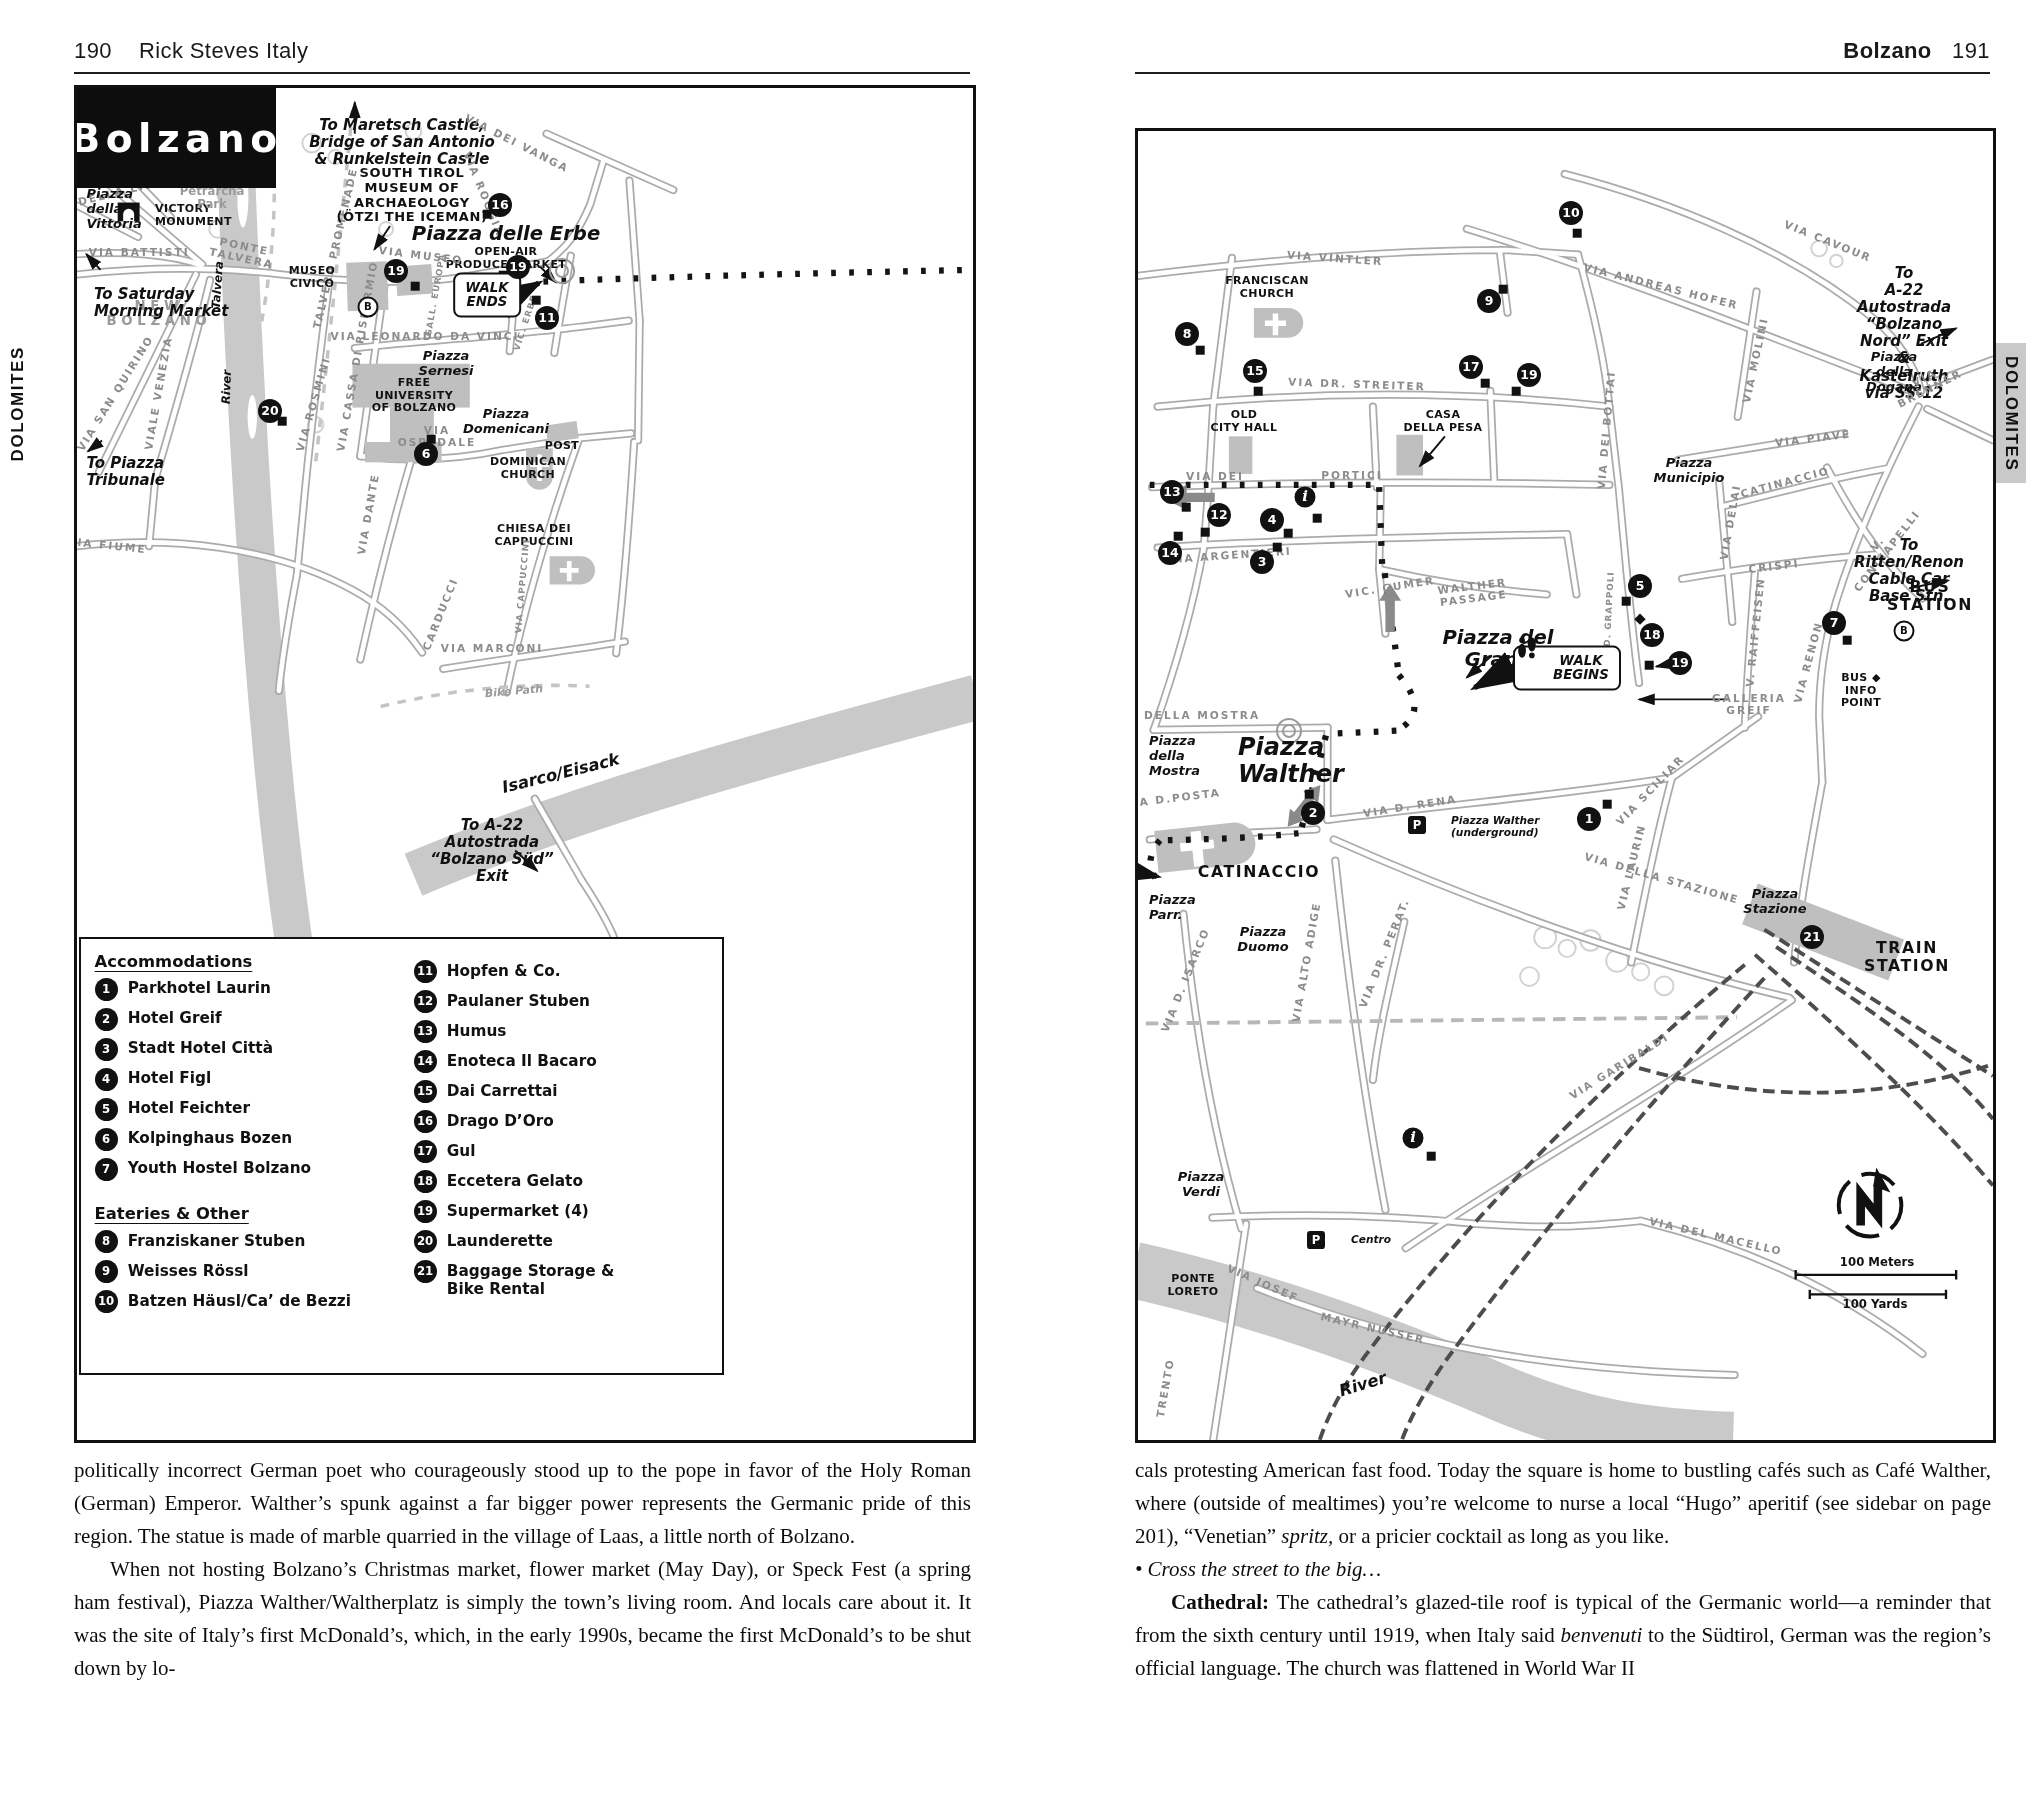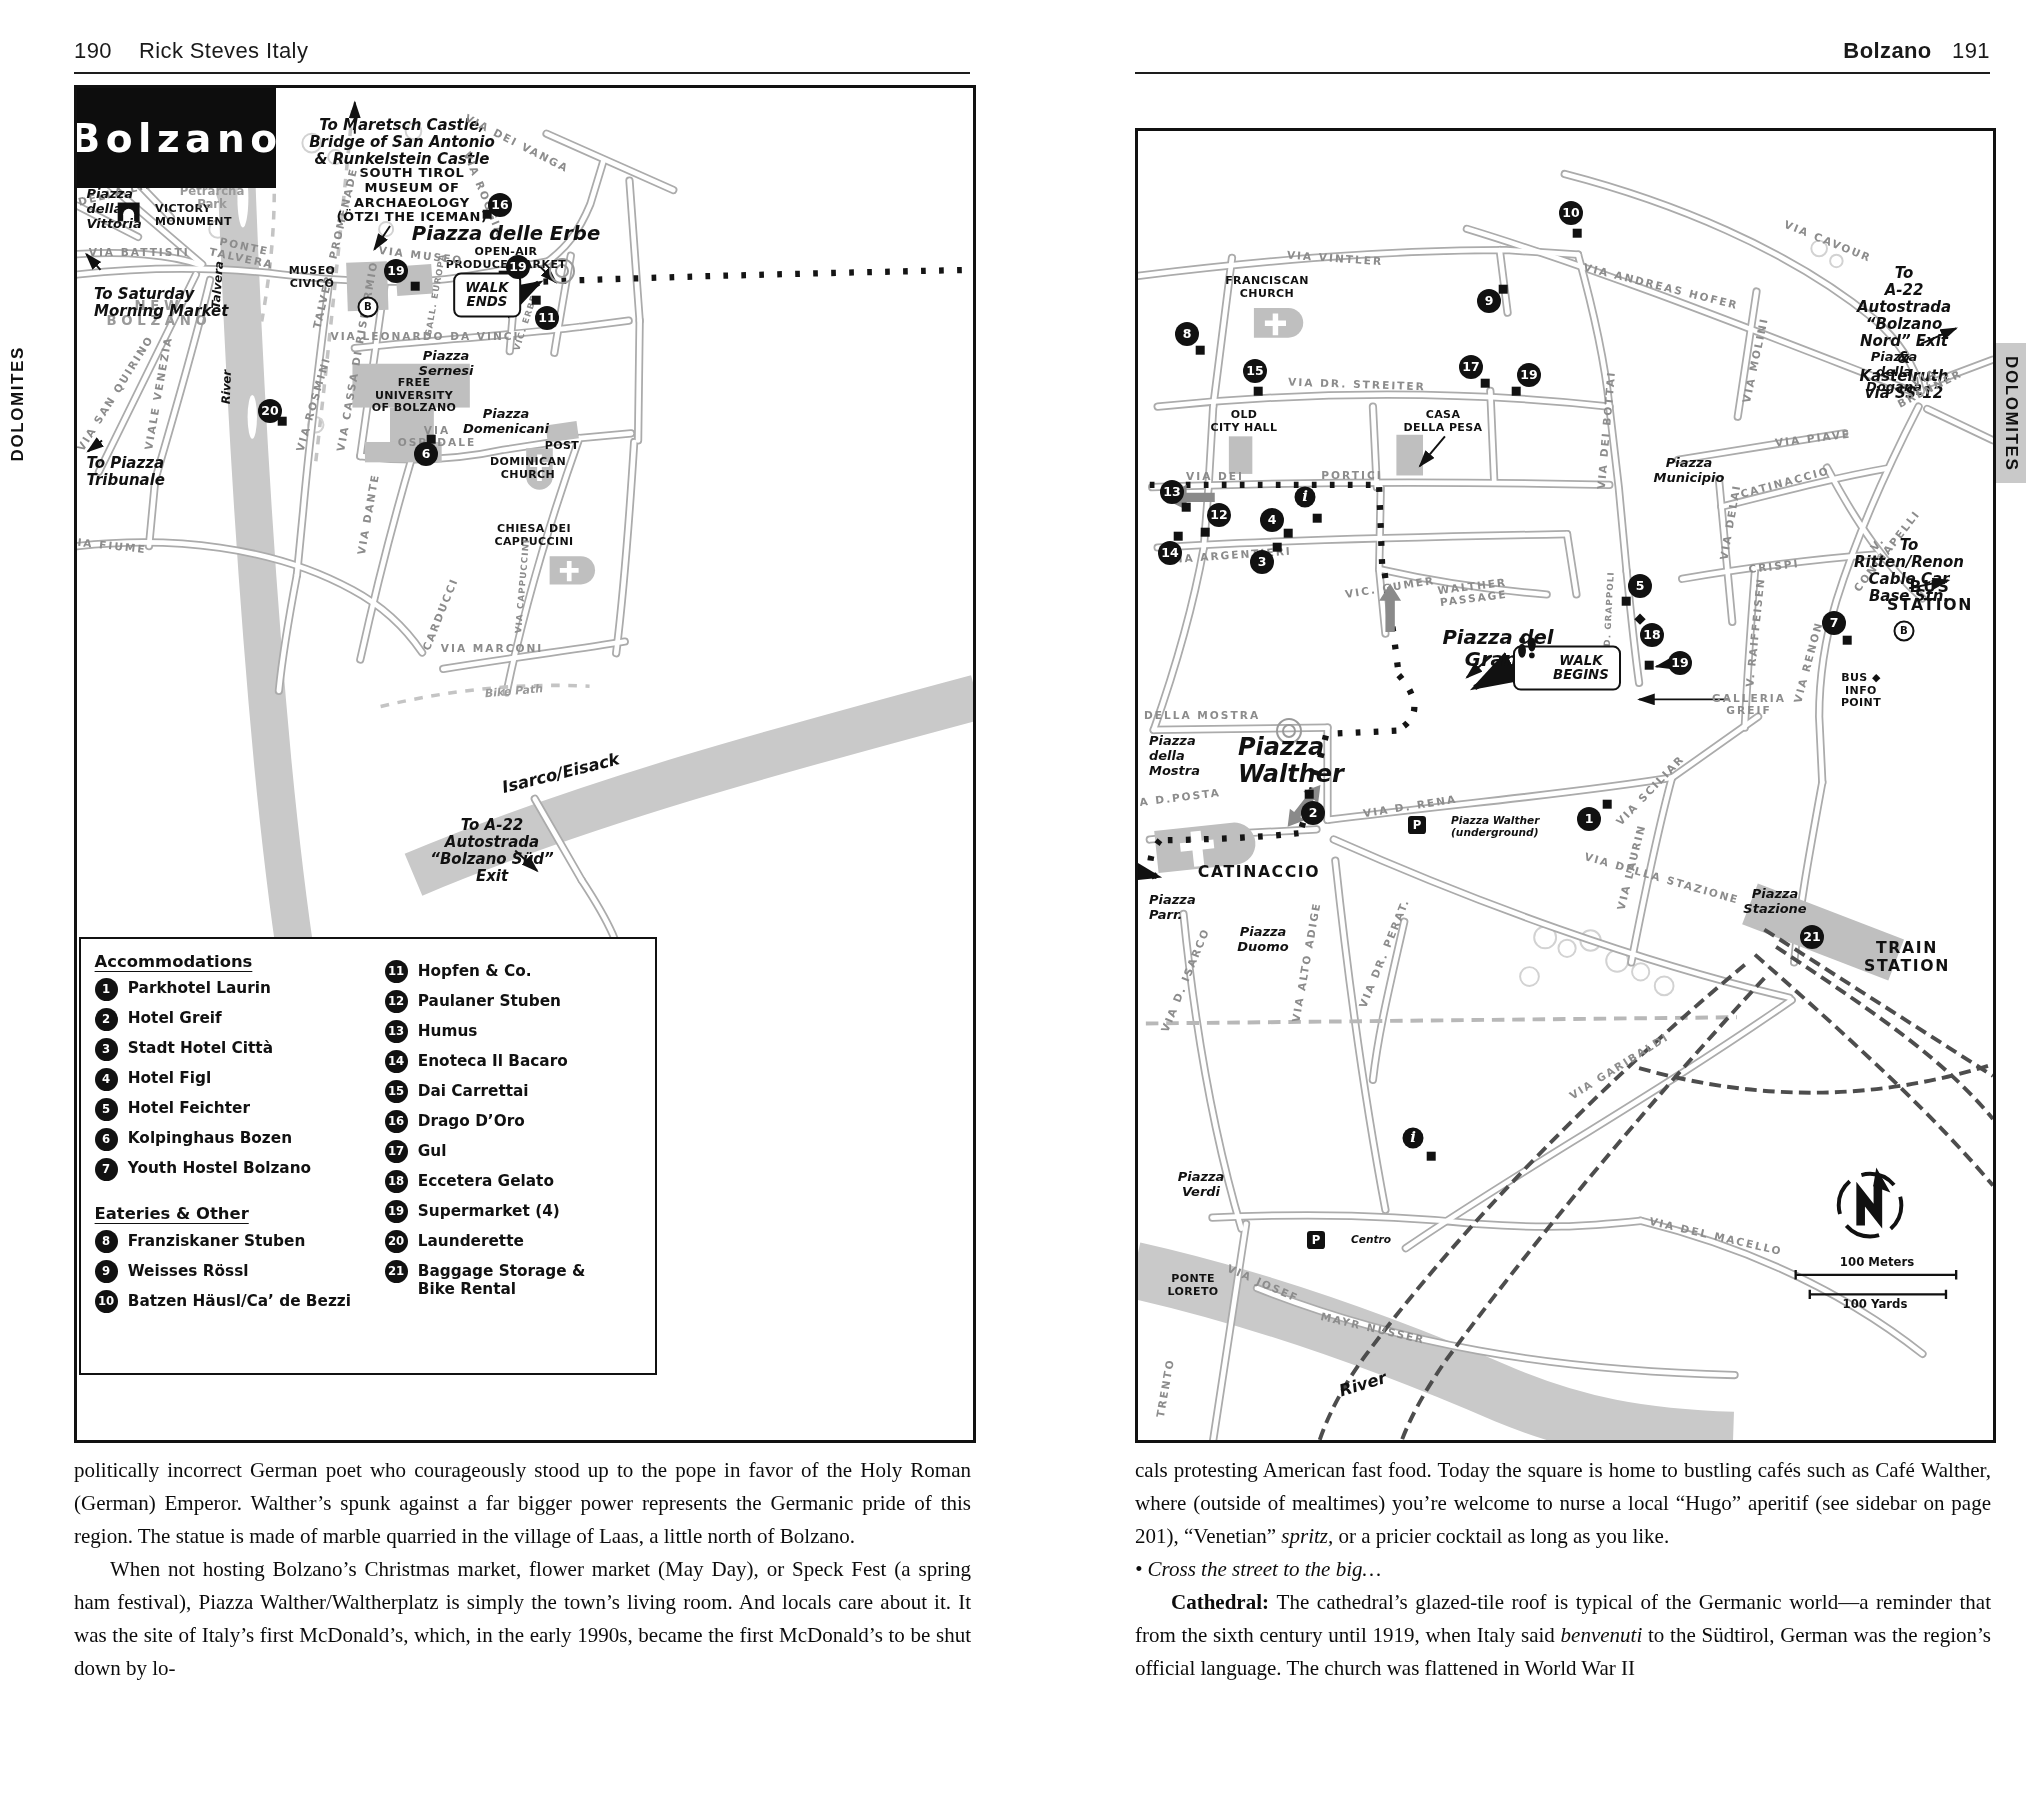--- a/index.html
+++ b/index.html
@@ -74,21 +74,21 @@
         color:#111;font-size:10.2px;line-height:15.7px;font-weight:bold;text-align:center;transform:translate(-50%,-50%);z-index:3;}
   .mk-p{position:absolute;width:18px;height:18px;background:#111;border-radius:3.1px;color:#fff;
         font-size:11.7px;line-height:18px;font-weight:bold;text-align:center;transform:translate(-50%,-50%);z-index:3;}
   .mk-info{position:absolute;width:21px;height:21px;background:#111;border-radius:50%;color:#fff;
         font-family:"DejaVu Serif",serif;font-style:italic;font-weight:bold;font-size:15px;line-height:19.6px;
         text-align:center;transform:translate(-50%,-50%);z-index:3;}
   .mk-target{position:absolute;width:22px;height:22px;border:2.3px solid #9a9a9a;border-radius:50%;
         transform:translate(-50%,-50%);z-index:2;}
   .mk-target::after{content:"";position:absolute;inset:3.9px;border:2.3px solid #9a9a9a;border-radius:50%;}
   
-  .legend{position:absolute;left:1.6px;top:849px;width:578px;height:438px;background:#fff;
+  .legend{position:absolute;left:1.6px;top:849px;width:645px;height:438px;background:#fff;
           border:2.7px solid #111;z-index:6;padding:12.5px 0 0 14px;box-sizing:border-box;display:flex;}
   .leg-col{width:319px;}
   .leg-col2{width:297px;padding-top:1.6px;}
   .leg-title{font-size:16.4px;font-weight:bold;text-decoration:underline;text-underline-offset:3.9px;margin-bottom:4.7px;}
   .leg-title2{margin-top:23.5px;}
   .leg-item{display:flex;align-items:flex-start;margin-top:7px;}
   .leg-num{flex:0 0 23px;height:23px;border-radius:50%;background:#111;color:#fff;font-size:11.7px;
            line-height:23px;font-weight:bold;text-align:center;margin-right:10.2px;}
   .leg-txt{font-size:15.3px;font-weight:bold;line-height:1.2;padding-top:1.6px;white-space:pre-line;}
   

